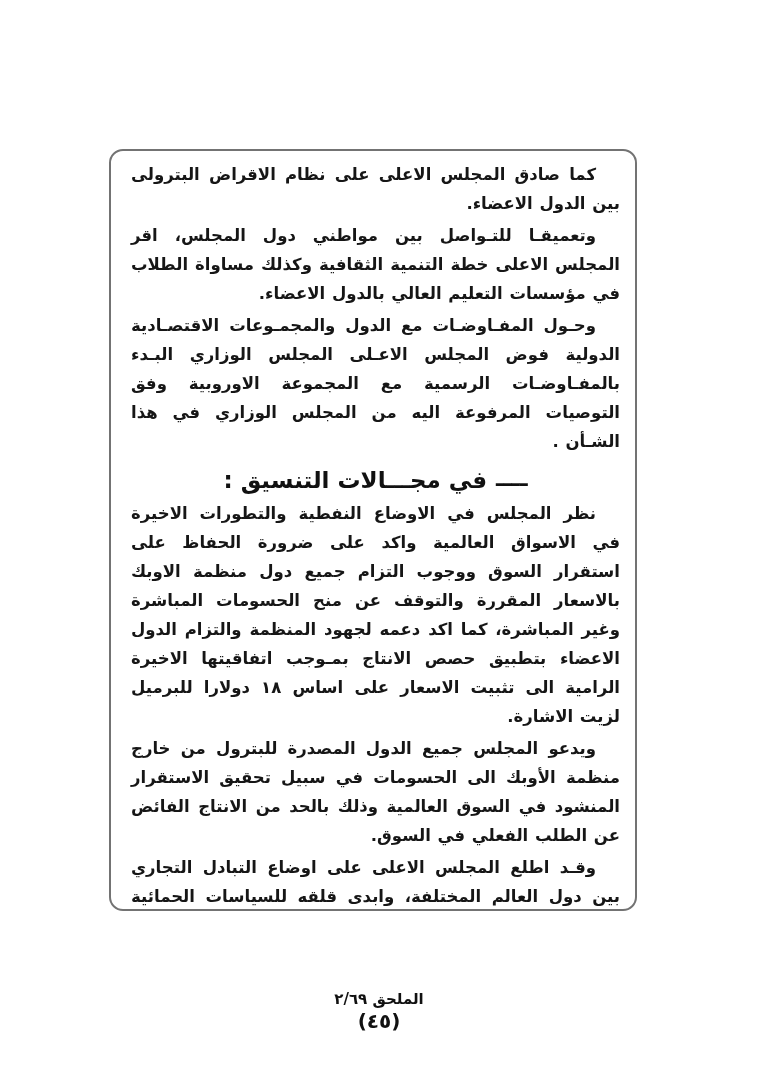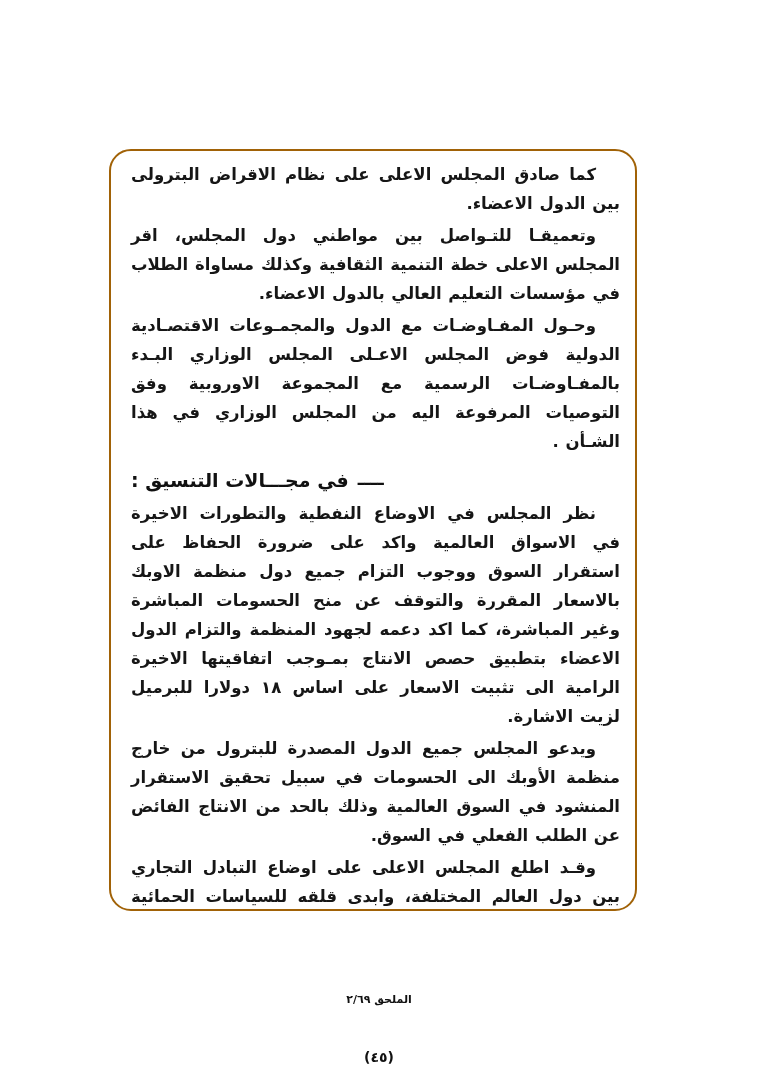--- a/index.html
+++ b/index.html
@@ -16,70 +16,69 @@
     color: #161616;
     overflow: hidden;
   }
   .text-box {
     position: absolute;
     left: 109px;
     top: 149px;
     width: 528px;
     height: 762px;
     box-sizing: border-box;
-    border: 2px solid #a16207;
-    border-radius: 22px;
+    border: 2px solid #737373;
+    border-radius: 14px;
     padding: 9px 15px 0 20px;
     direction: rtl;
     overflow: hidden;
     background: #ffffff;
   }
   .para {
     margin: 0 0 3px 0;
     font-size: 16.5px;
     font-weight: bold;
     line-height: 29px;
     text-align: justify;
     text-indent: 24px;
     color: #161616;
     word-spacing: 1px;
   }
   .section-heading {
     margin: 9px 0 4px 0;
-    font-size: 19px;
+    font-size: 23px;
     font-weight: bold;
     line-height: 30px;
     color: #111111;
-    text-align: left;
+    text-align: center;
     white-space: nowrap;
   }
   .section-heading .dash {
     display: inline-block;
     margin-left: 9px;
     transform: translateY(-2px);
   }
   .page-footer {
     position: absolute;
     top: 989px;
     left: 0;
     width: 100%;
     text-align: center;
     direction: rtl;
     color: #111111;
   }
   .appendix-label {
-    font-size: 11px;
+    font-size: 15px;
     font-weight: bold;
     line-height: 21px;
   }
   .page-number {
-    font-size: 14px;
+    font-size: 20px;
     font-weight: bold;
     line-height: 23px;
-    margin-top: 36px;
   }
 </style>
 </head>
 <body>
 
 <div class="page">
 
   <div class="text-box">
 
     <p class="para">كما صادق المجلس الاعلى على نظام الاقراض البترولى بين الدول الاعضاء.</p>

